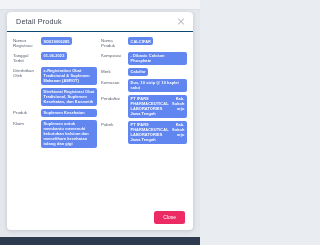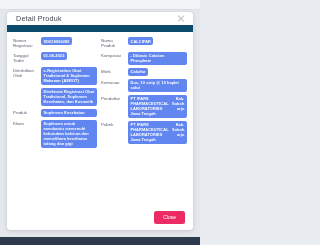--- a/index.html
+++ b/index.html
@@ -43,21 +43,21 @@
     background: #ffffff;
     border-radius: 4px;
     box-shadow: 0 1px 4px rgba(20,30,50,0.16);
     display: flex;
     flex-direction: column;
     overflow: hidden;
   }
   .modal-header {
     height: 20px;
     min-height: 20px;
-    border-bottom: 7px solid #0c4a6e;
+    border-bottom: 1px solid #0c4a6e;
     display: flex;
     align-items: center;
     justify-content: space-between;
     padding: 0 8px 0 9px;
     box-sizing: border-box;
   }
   .modal-title {
     font-size: 7.2px;
     color: #3e4451;
     letter-spacing: 0.2px;

